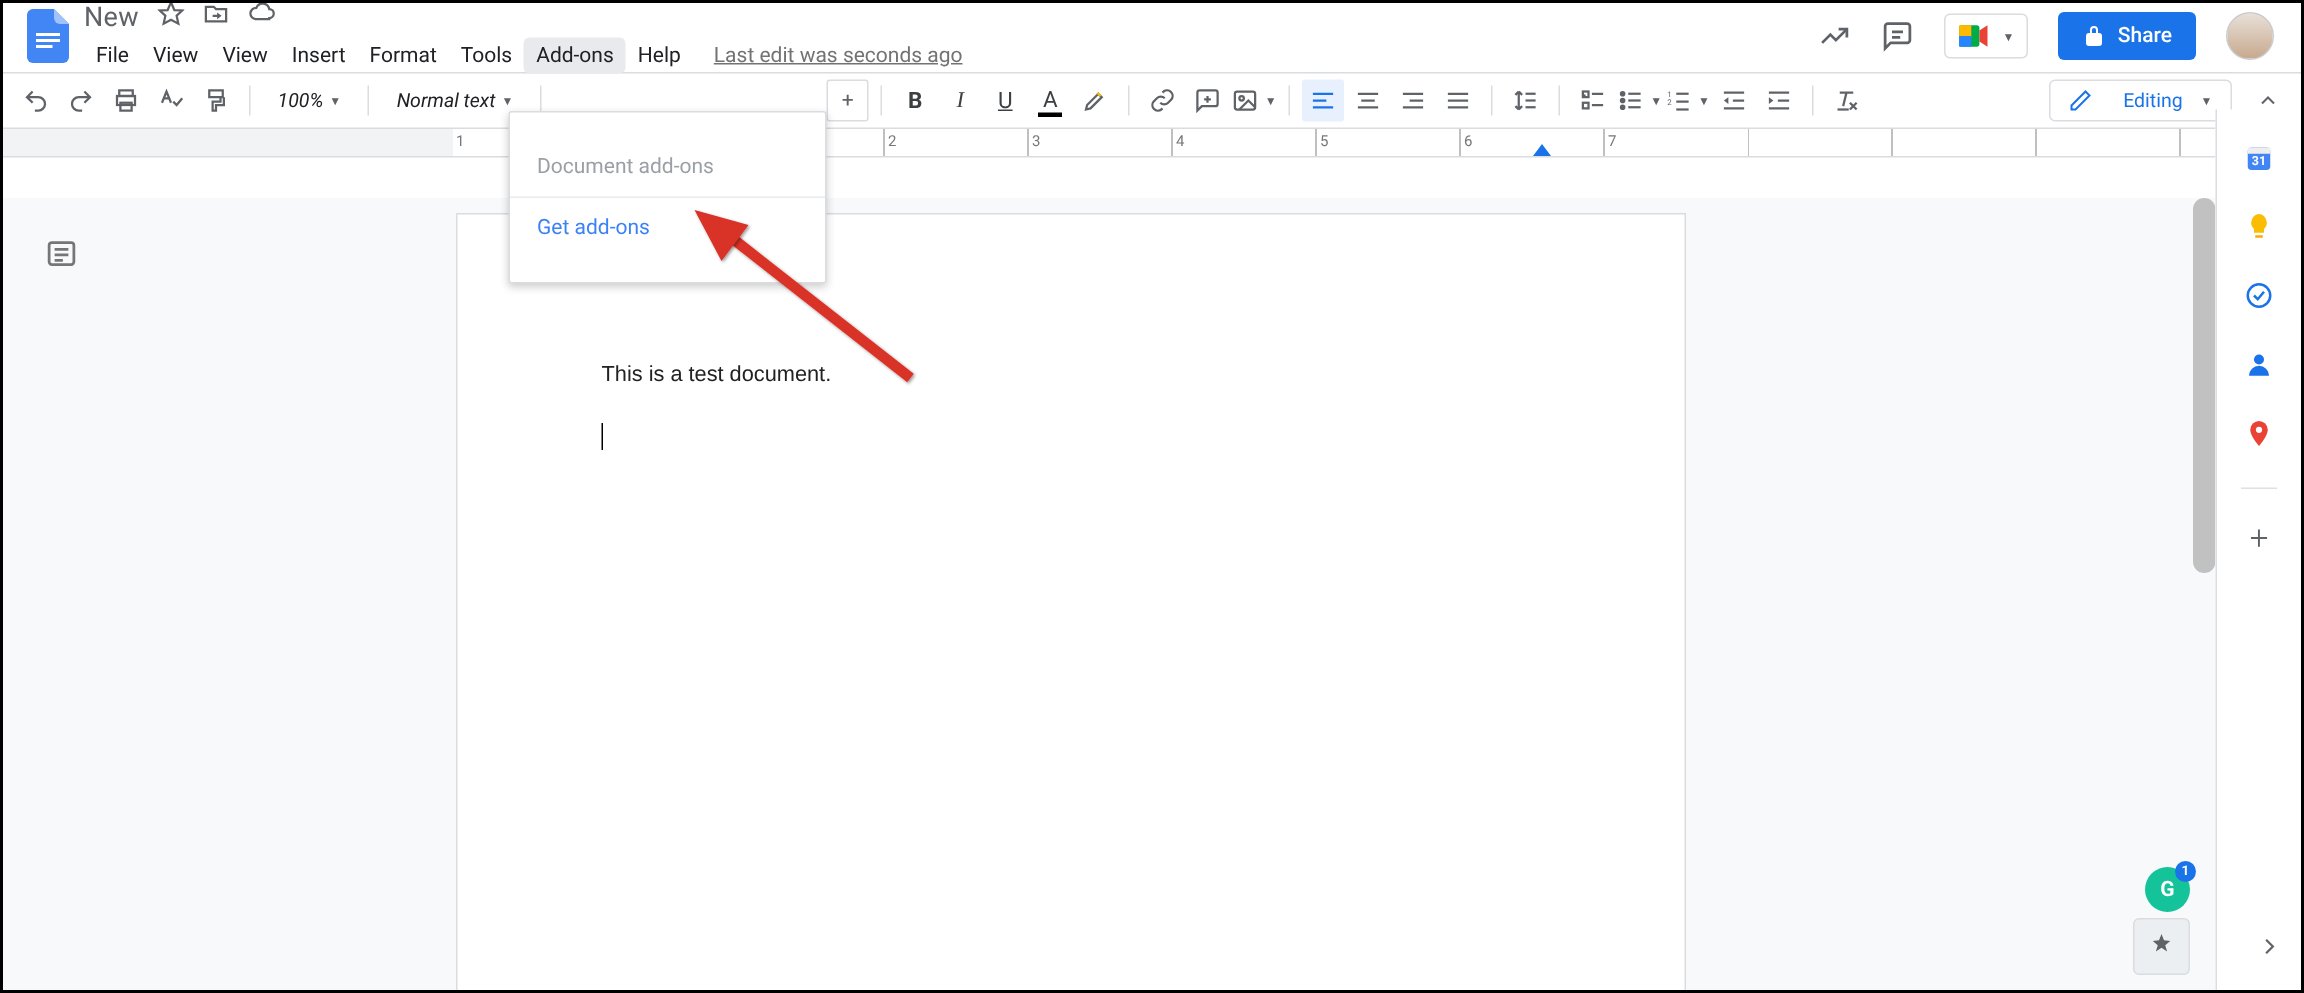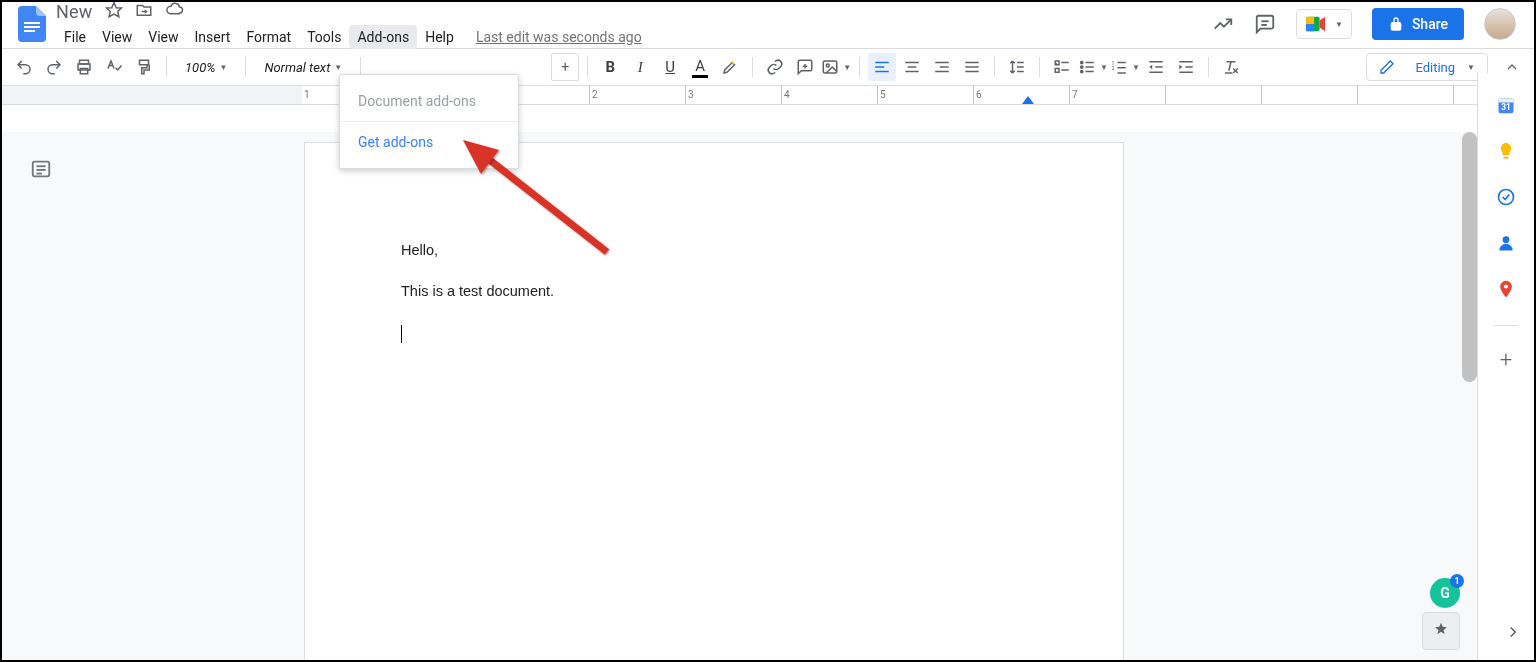--- a/index.html
+++ b/index.html
@@ -130,24 +130,24 @@
     border:1px solid #dadce0;
     padding:96px 96px;
     font-family:Arial,sans-serif;font-size:14.5px;line-height:1.6;color:#222;
   }
   .cursor-caret{
     display:inline-block;width:1px;height:18px;background:#000;vertical-align:middle;
   }
 
   
   .dropdown-menu{
-    position:absolute;left:337px;top:72px;width:180px;
+    position:absolute;left:337px;top:72px;width:212px;
     background:#fff;border:1px solid #dadce0;border-radius:2px;
     box-shadow:0 2px 6px rgba(0,0,0,0.2);
-    padding:10px 0;z-index:20;
+    padding:20px 0;z-index:20;
   }
   .dd-item{
     padding:8px 18px;font-size:14px;color:#3b82f6;cursor:pointer;
   }
   .dd-item.disabled{color:#9aa0a6;cursor:default;}
   .dd-sep{height:1px;background:#e8eaed;margin:4px 0;}
 
   
   .arrow{position:absolute;z-index:30;pointer-events:none;}
 
@@ -482,21 +482,20 @@
   <div class="fake-scroll" style="right:0;"></div>
   <span class="outline-btn">
     <svg width="22" height="22" viewBox="0 0 24 24" fill="none" stroke="#767676" stroke-width="2">
         <rect x="3" y="4" width="18" height="16" rx="2"></rect>
         <line x1="7" y1="9" x2="17" y2="9"></line>
         <line x1="7" y1="13" x2="17" y2="13"></line>
         <line x1="7" y1="17" x2="13" y2="17"></line>
       </svg>
   </span>
   <div class="page">
-    <p style="margin:0 0 18px 0;">Hello,</p>
     <p style="margin:0 0 18px 0;">This is a test document.</p>
     <p style="margin:0;"><span class="cursor-caret"></span></p>
   </div>
 </div>
 
 <div class="dropdown-menu">
   <div class="dd-item disabled">Document add-ons</div>
   <div class="dd-sep"></div>
   <div class="dd-item">Get add-ons</div>
 </div>

